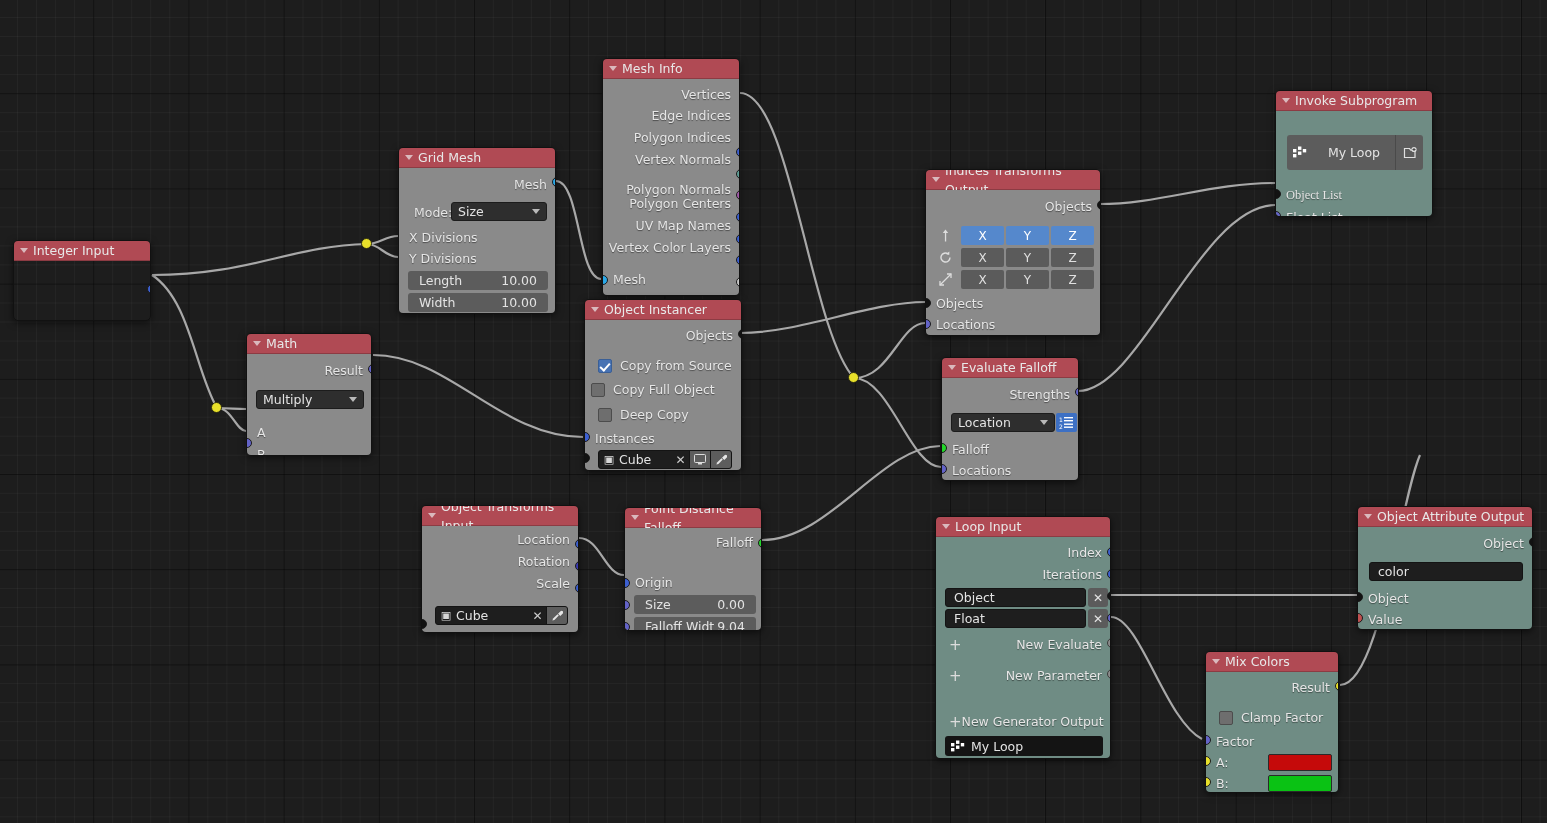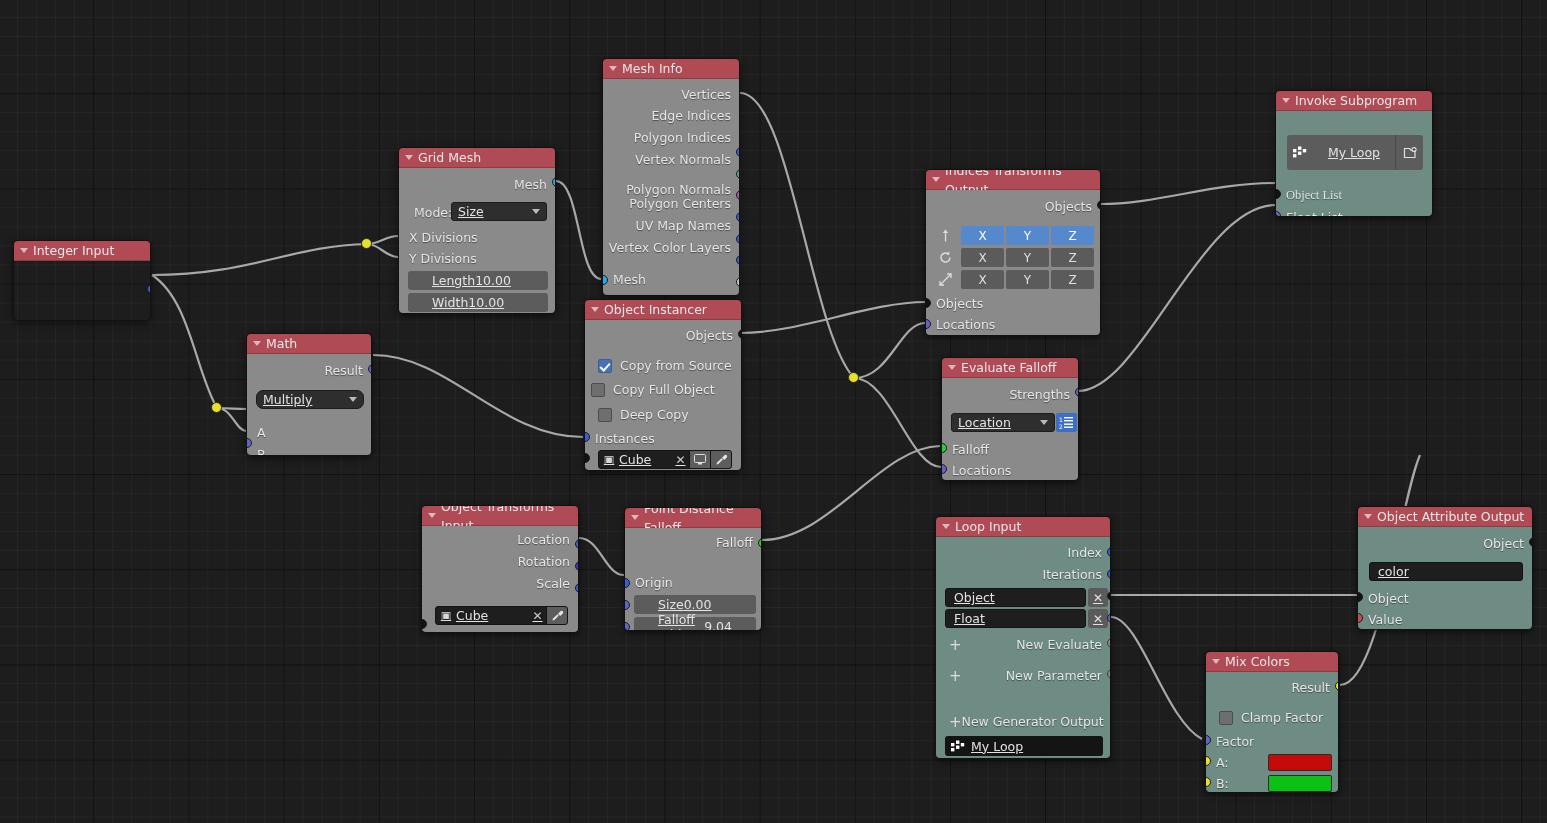--- a/index.html
+++ b/index.html
@@ -68,23 +68,23 @@
   .s-black{background:#121212;}
   .s-green{background:#23d62a;}
   .s-yellow{background:#e8e02a;}
   .s-red{background:#c05050;}
   .s-hollow{background:#8a8a8a;border:1px solid #3a3a3a;}
 
   
   .w{
     position:absolute;box-sizing:border-box;
     border-radius:3px;font-size:12.5px;color:#e3e3e3;
-    display:flex;align-items:center;text-decoration:underline;
-  }
-  .w-num{background:#5c5c5c;height:19px;padding:0 24px;}
+    display:flex;align-items:center;
+  }
+  .w-num{background:#5c5c5c;height:19px;justify-content:space-between;padding:0 11px;}
   .w-val{background:#5c5c5c;height:19px;justify-content:center;}
   .w-drop{
     background:#2e2e2e;height:19px;padding:0 6px;
     justify-content:space-between;border:1px solid #1c1c1c;
   }
   .chev{
     width:0;height:0;border-left:4px solid transparent;border-right:4px solid transparent;
     border-top:5px solid #b9b9b9;margin-left:6px;
   }
   .w-text{background:#1e1e1e;height:19px;padding:0 8px;border:1px solid #141414;}
@@ -186,21 +186,21 @@
 
   <div class="node" style="left:246px;top:333px;width:126px;height:123px;">
     <div class="hdr" style="background: rgb(176, 74, 84);">
       <span class="tri"></span>
       <span>Math</span>
     </div>
     <div class="body">
       <div class="row" style="top:6px;">
           <span class="lbl r">Result</span>
         </div>
-      <div class="w w-drop" style="left:9px;top:36px;width:108px;border-radius:7px;">
+      <div class="w w-drop" style="left:9px;top:36px;width:108px;">
         <span>Multiply</span>
         <span class="chev"></span>
       </div>
       <div class="row" style="top:68px;">
           <span class="lbl l">A</span>
         </div>
       <div class="row" style="top:90px;">
           <span class="lbl l">B</span>
         </div>
     </div>

